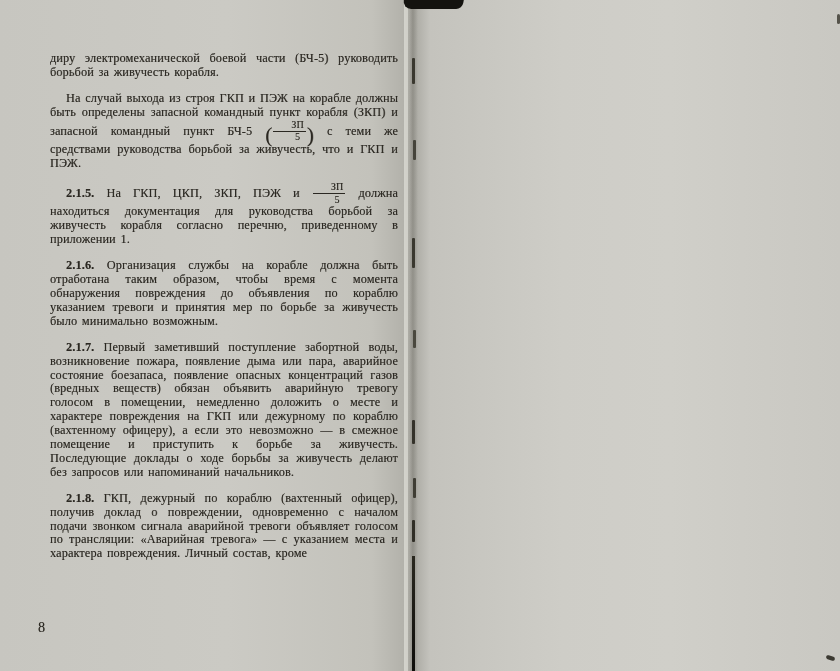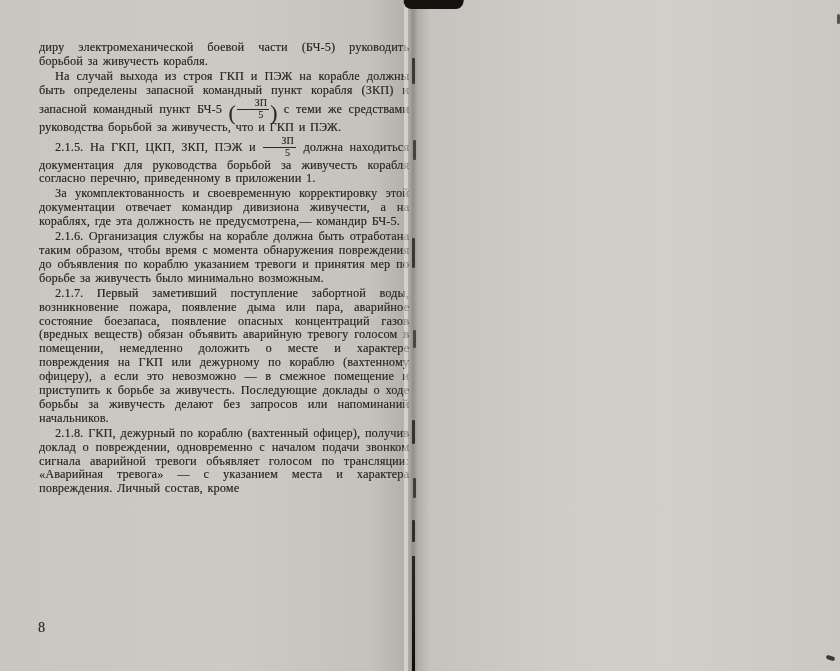--- a/index.html
+++ b/index.html
@@ -17,23 +17,23 @@
   .page.right{
     left:413px;width:427px;
     background:linear-gradient(90deg,#a8a7a0 0%,#c4c3bd 4%,#cecdc7 35%,#d0cfc9 60%,#c9c8c2 100%);
   }
   .pagebody{
     position:absolute;text-align:justify;overflow:hidden;
     font-size:12.2px;line-height:13.9px;letter-spacing:0.15px;word-spacing:1.5px;
     text-shadow:0.3px 0.3px 0 rgba(40,37,30,0.45);
   }
   .pagebody.leftcol{left:38px;top:40px;width:372px;height:600px;}
-  p.para{margin:1px;padding:0;}
+  p.para{margin:12px;padding:0;}
   p.para.indent{text-indent:16px;}
-  .b{font-weight:normal;}
+  .b{font-weight:bold;}
   .frac{
     display:inline-block;vertical-align:-0.55em;text-align:center;
     line-height:1.05;font-size:0.82em;margin:0 1px;
   }
   .frac .num{display:block;border-bottom:1px solid #2b2822;padding:0 2px 0.5px;text-align:right;}
   .frac .den{display:block;padding-top:0.5px;}
   .paren{font-size:1.75em;vertical-align:-0.32em;font-weight:normal;letter-spacing:0;}
   .pagenum{
     position:absolute;font-size:14px;font-weight:normal;
     text-shadow:0.3px 0.3px 0 rgba(40,37,30,0.5);
@@ -54,21 +54,20 @@
 </head>
 <body>
 
 <div class="scan">
 
   <div class="page left">
     <div class="pagebody leftcol" id="left-body">
         <p class="para"><span>диру электромеханической боевой части (БЧ-5) руководить борьбой за живучесть корабля.</span></p>
         <p class="para indent"><span>На случай выхода из строя ГКП и ПЭЖ на корабле должны быть определены запасной командный пункт корабля (ЗКП) и запасной командный пункт БЧ-5 </span><span style="white-space: nowrap;"><span class="paren">(</span><span class="frac"><span class="num">ЗП</span><span class="den">5</span></span><span class="paren">)</span></span><span> с теми же средствами руководства борьбой за живучесть, что и ГКП и ПЭЖ.</span></p>
         <p class="para indent"><span class="b">2.1.5.</span><span> На ГКП, ЦКП, ЗКП, ПЭЖ и </span><span style="white-space: nowrap;"><span class="frac"><span class="num">ЗП</span><span class="den">5</span></span></span><span> должна находиться документация для руководства борьбой за живучесть корабля согласно перечню, приведенному в приложении 1.</span></p>
-        <p class="para indent"><span>За укомплектованность и своевременную корректировку этой документации отвечает командир дивизиона живучести, а на кораблях, где эта должность не предусмотрена,— командир БЧ-5.</span></p>
         <p class="para indent"><span class="b">2.1.6.</span><span> Организация службы на корабле должна быть отработана таким образом, чтобы время с момента обнаружения повреждения до объявления по кораблю указанием тревоги и принятия мер по борьбе за живучесть было минимально возможным.</span></p>
         <p class="para indent"><span class="b">2.1.7.</span><span> Первый заметивший поступление забортной воды, возникновение пожара, появление дыма или пара, аварийное состояние боезапаса, появление опасных концентраций газов (вредных веществ) обязан объявить аварийную тревогу голосом в помещении, немедленно доложить о месте и характере повреждения на ГКП или дежурному по кораблю (вахтенному офицеру), а если это невозможно — в смежное помещение и приступить к борьбе за живучесть. Последующие доклады о ходе борьбы за живучесть делают без запросов или напоминаний начальников.</span></p>
         <p class="para indent"><span class="b">2.1.8.</span><span> ГКП, дежурный по кораблю (вахтенный офицер), получив доклад о повреждении, одновременно с началом подачи звонком сигнала аварийной тревоги объявляет голосом по трансляции: «Аварийная тревога» — с указанием места и характера повреждения. Личный состав, кроме</span></p>
       </div>
     <div class="pagenum leftnum">8</div>
   </div>
 
   <div class="page right">
     
     

